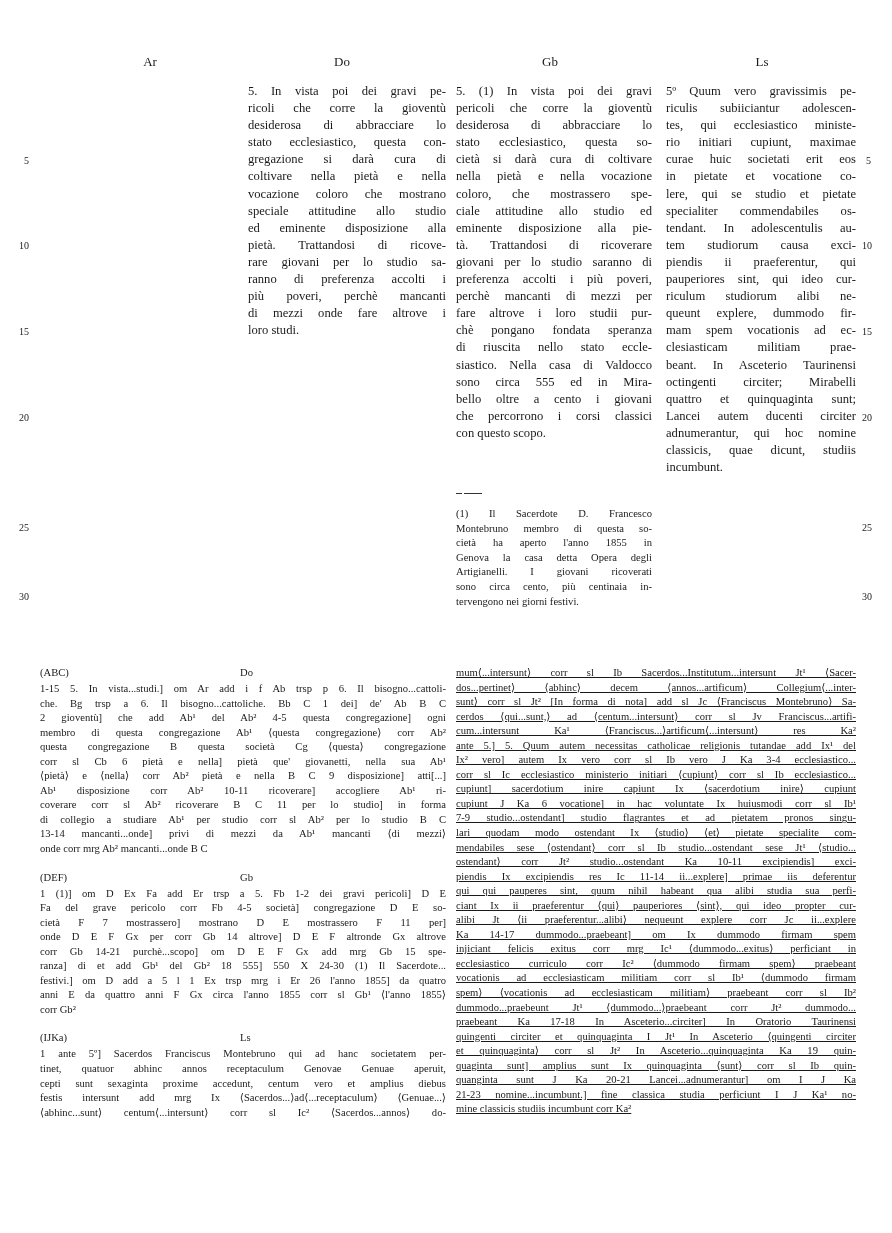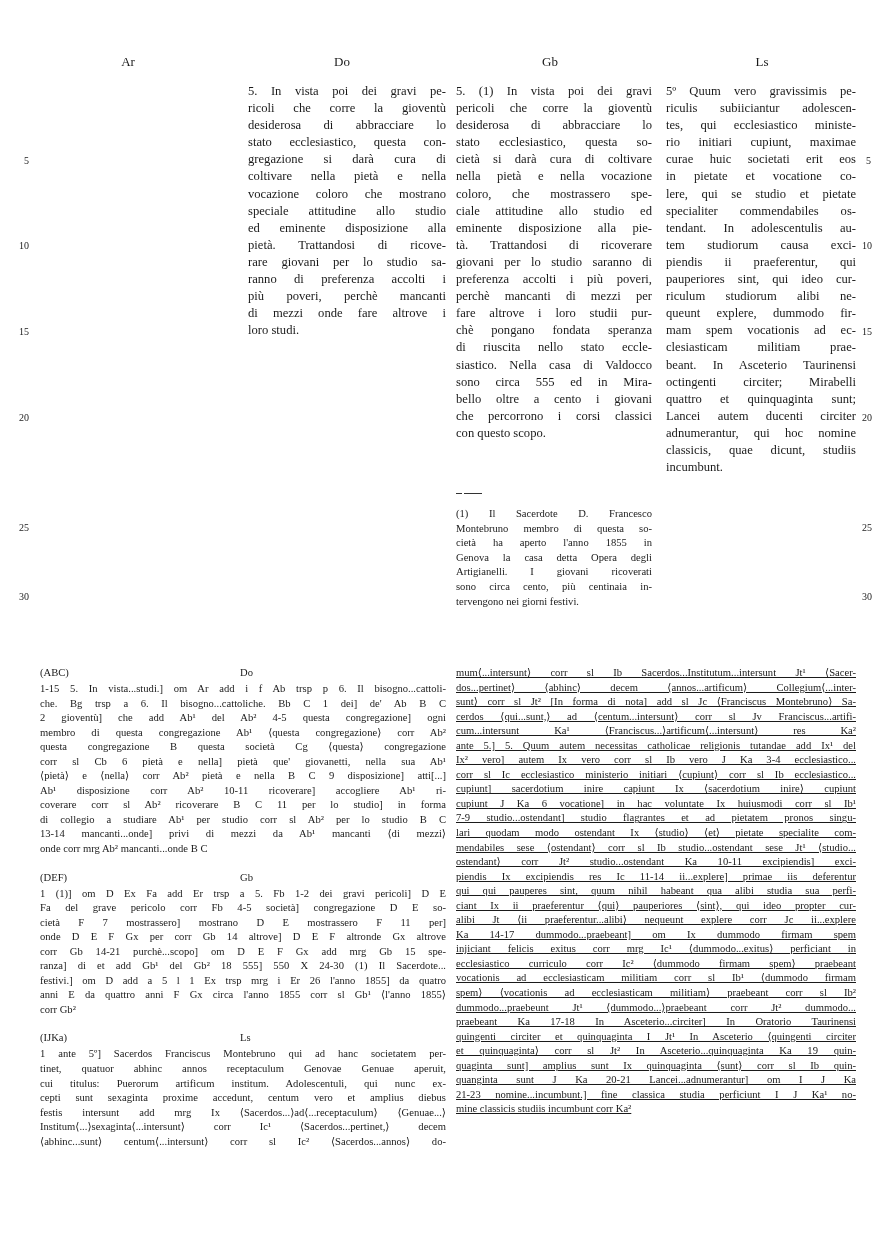--- a/index.html
+++ b/index.html
@@ -39,21 +39,21 @@
   .app .line.last { text-align-last: left; }
   .app .hdr { display: block; position: relative; height: 16px; text-align: center; }
   .app .hdr .sig { position: absolute; left: 0; }
   .app .hdr .wit { position: absolute; left: 200px; }
   .gap { display: block; height: 14px; }
   .page-num { position: absolute; left: 36px; top: 1240px; font-size: 14px; font-family: "Liberation Serif", serif; }
 </style>
 </head>
 <body>
 
-<div class="col-head" style="left:108px;width:40px;">Ar</div>
+<div class="col-head" style="left:130px;width:40px;">Ar</div>
 <div class="col-head" style="left:322px;width:40px;">Do</div>
 <div class="col-head" style="left:530px;width:40px;">Gb</div>
 <div class="col-head" style="left:742px;width:40px;">Ls</div>
 
 <div class="lnum" style="left:24px;top:155px;">5</div>
 <div class="lnum" style="left:19px;top:240px;">10</div>
 <div class="lnum" style="left:19px;top:326px;">15</div>
 <div class="lnum" style="left:19px;top:412px;">20</div>
 <div class="lnum" style="left:19px;top:522px;">25</div>
 <div class="lnum" style="left:19px;top:591px;">30</div>
@@ -181,24 +181,22 @@
       <span class="line last">corr Gb²</span>
     </div>
   <span class="gap"></span>
   <span class="hdr">
     <span class="sig">(IJKa)</span>
     <span class="wit">Ls</span>
   </span>
   <div id="app-ijka">
       <span class="line">1 ante 5º] Sacerdos Franciscus Montebruno qui ad hanc societatem per-</span>
       <span class="line">tinet, quatuor abhinc annos receptaculum Genovae Genuae aperuit,</span>
-      <span class="line">cui titulus: Puerorum artificum institum. Adolescentuli, qui nunc ex-</span>
       <span class="line">cepti sunt sexaginta proxime accedunt, centum vero et amplius diebus</span>
       <span class="line">festis intersunt add mrg Ix ⟨Sacerdos...⟩ad⟨...receptaculum⟩ ⟨Genuae...⟩</span>
-      <span class="line">Institum⟨...⟩sexaginta⟨...intersunt⟩ corr Ic¹ ⟨Sacerdos...pertinet,⟩ decem</span>
       <span class="line">⟨abhinc...sunt⟩ centum⟨...intersunt⟩ corr sl Ic² ⟨Sacerdos...annos⟩ do-</span>
     </div>
 </div>
 
 <div class="app" style="left:456px;top:666px;width:400px;text-decoration:underline;" id="app-right">
     <span class="line">mum⟨...intersunt⟩ corr sl Ib Sacerdos...Institutum...intersunt Jt¹ ⟨Sacer-</span>
     <span class="line">dos...pertinet⟩ ⟨abhinc⟩ decem ⟨annos...artificum⟩ Collegium⟨...inter-</span>
     <span class="line">sunt⟩ corr sl Jt² [In forma di nota] add sl Jc ⟨Franciscus Montebruno⟩ Sa-</span>
     <span class="line">cerdos ⟨qui...sunt,⟩ ad ⟨centum...intersunt⟩ corr sl Jv Franciscus...artifi-</span>
     <span class="line">cum...intersunt Ka¹ ⟨Franciscus...⟩artificum⟨...intersunt⟩ res Ka²</span>

